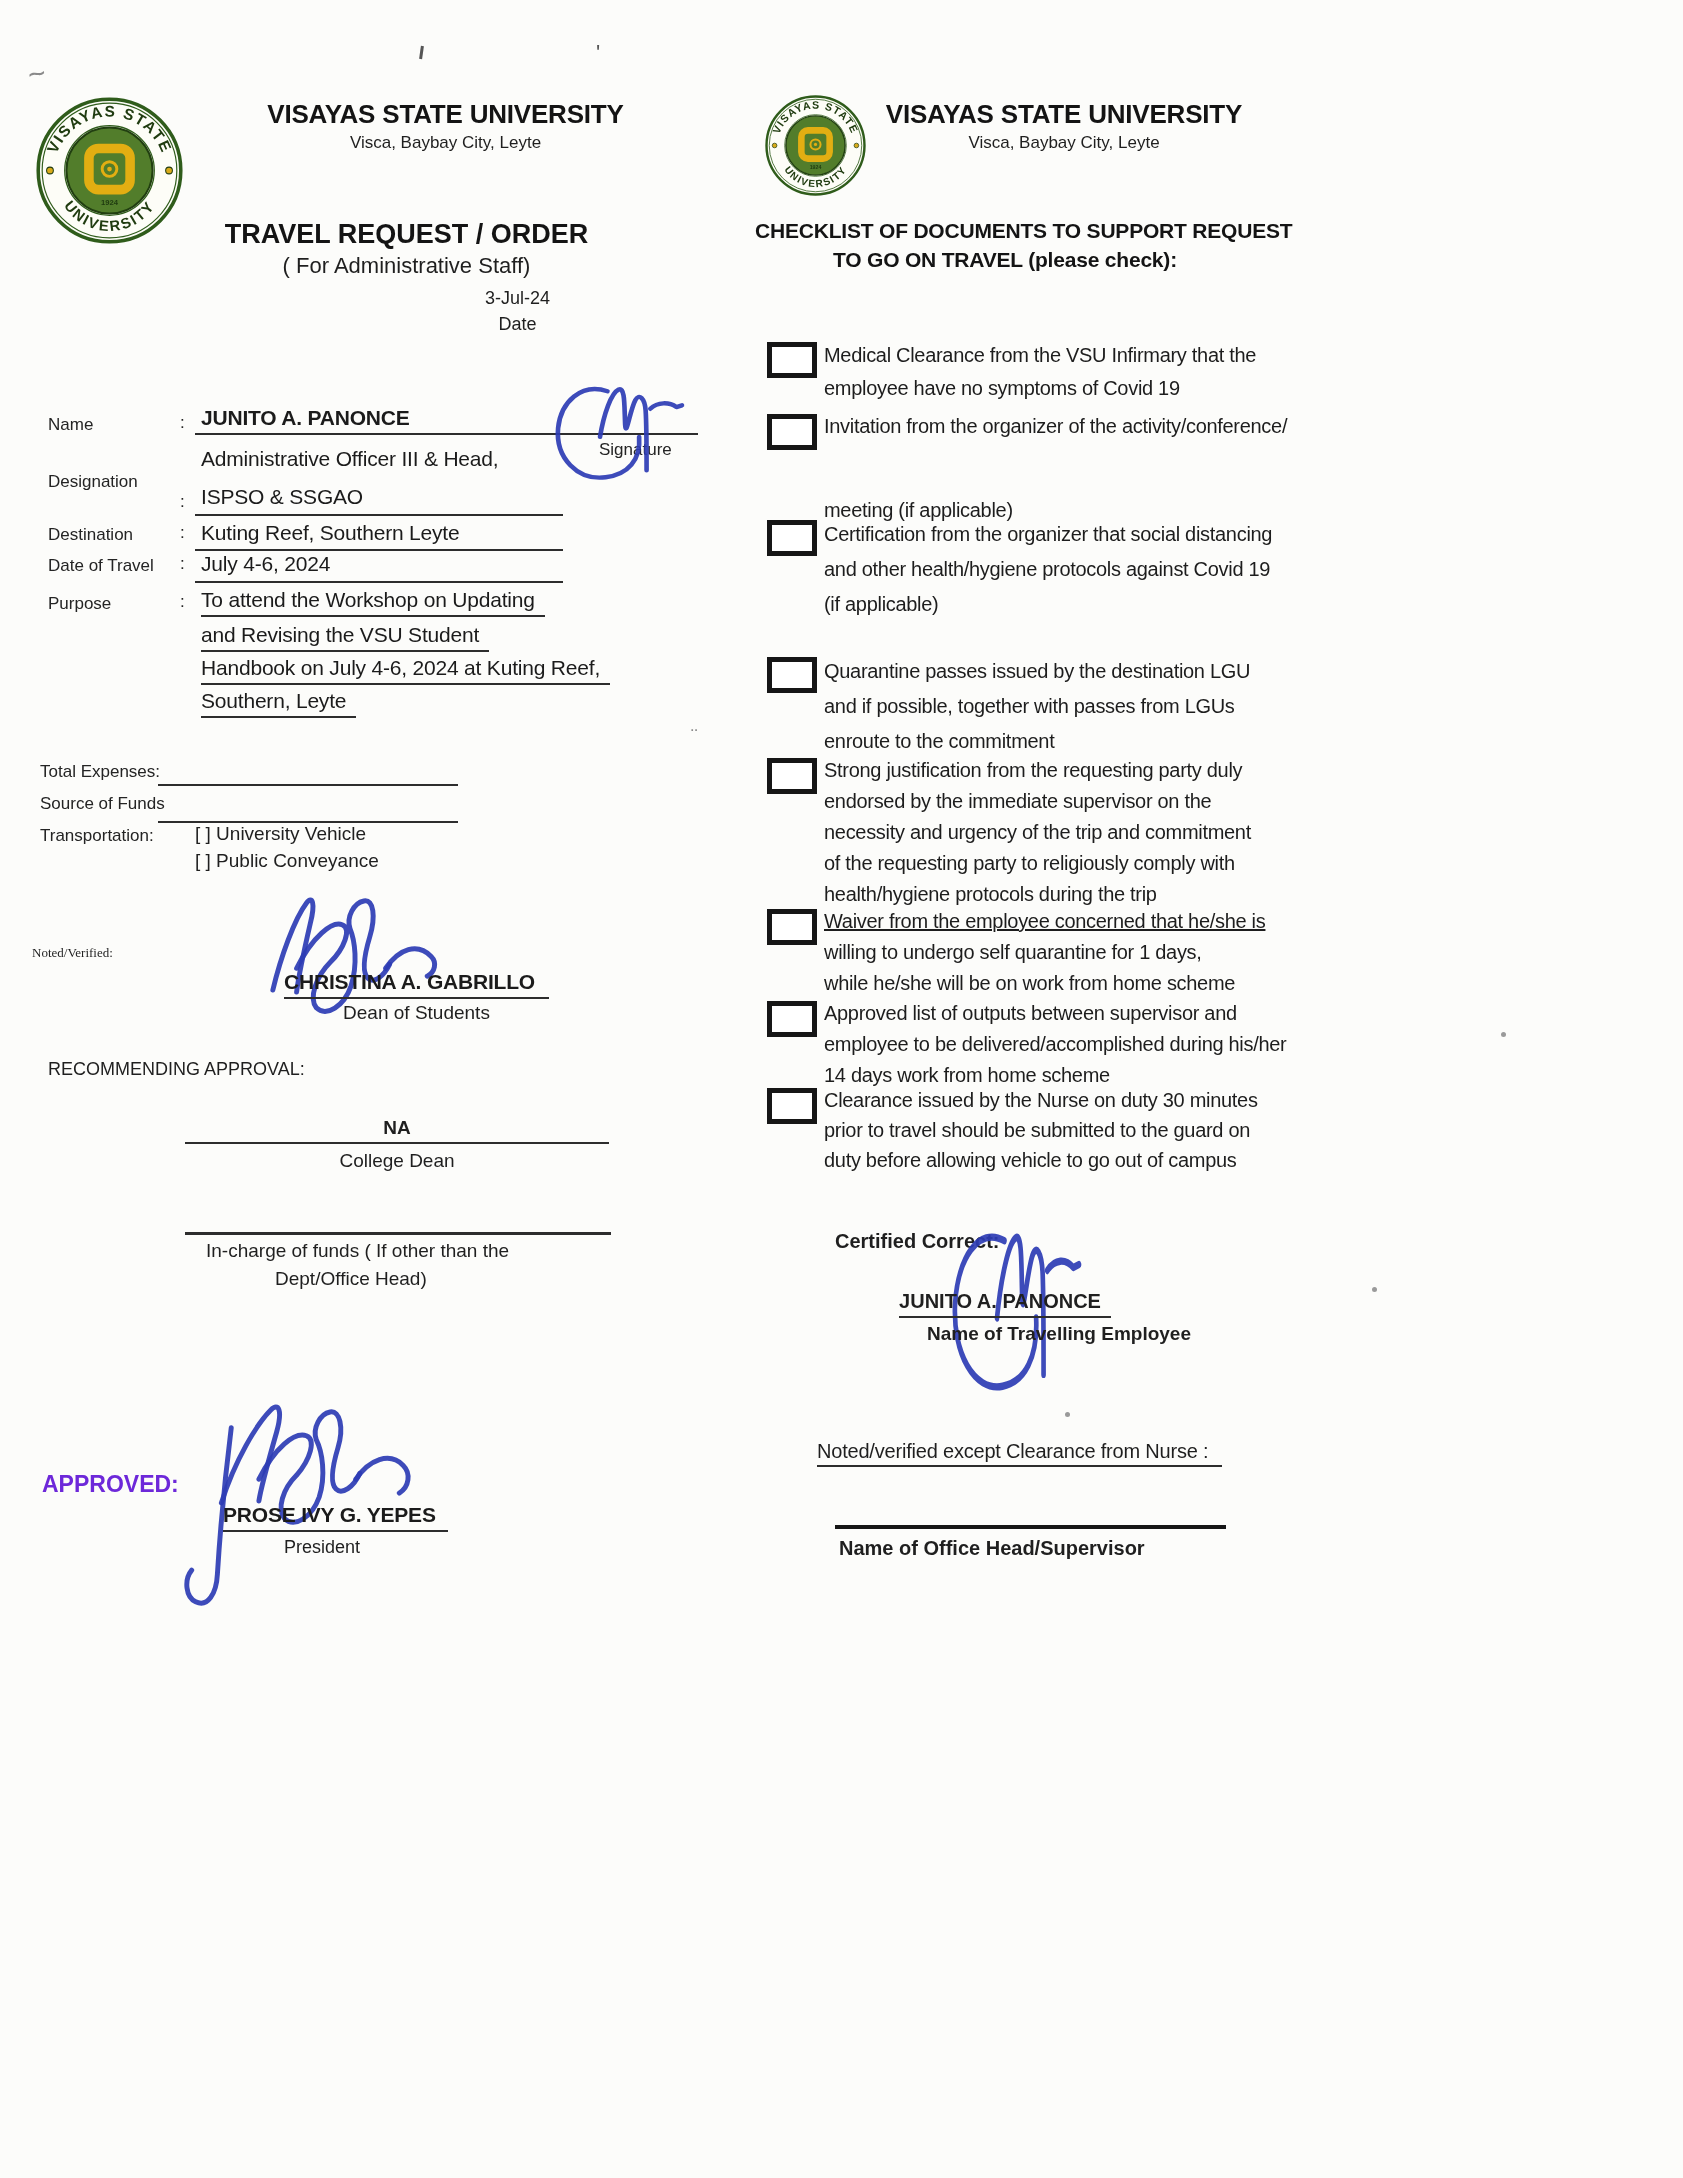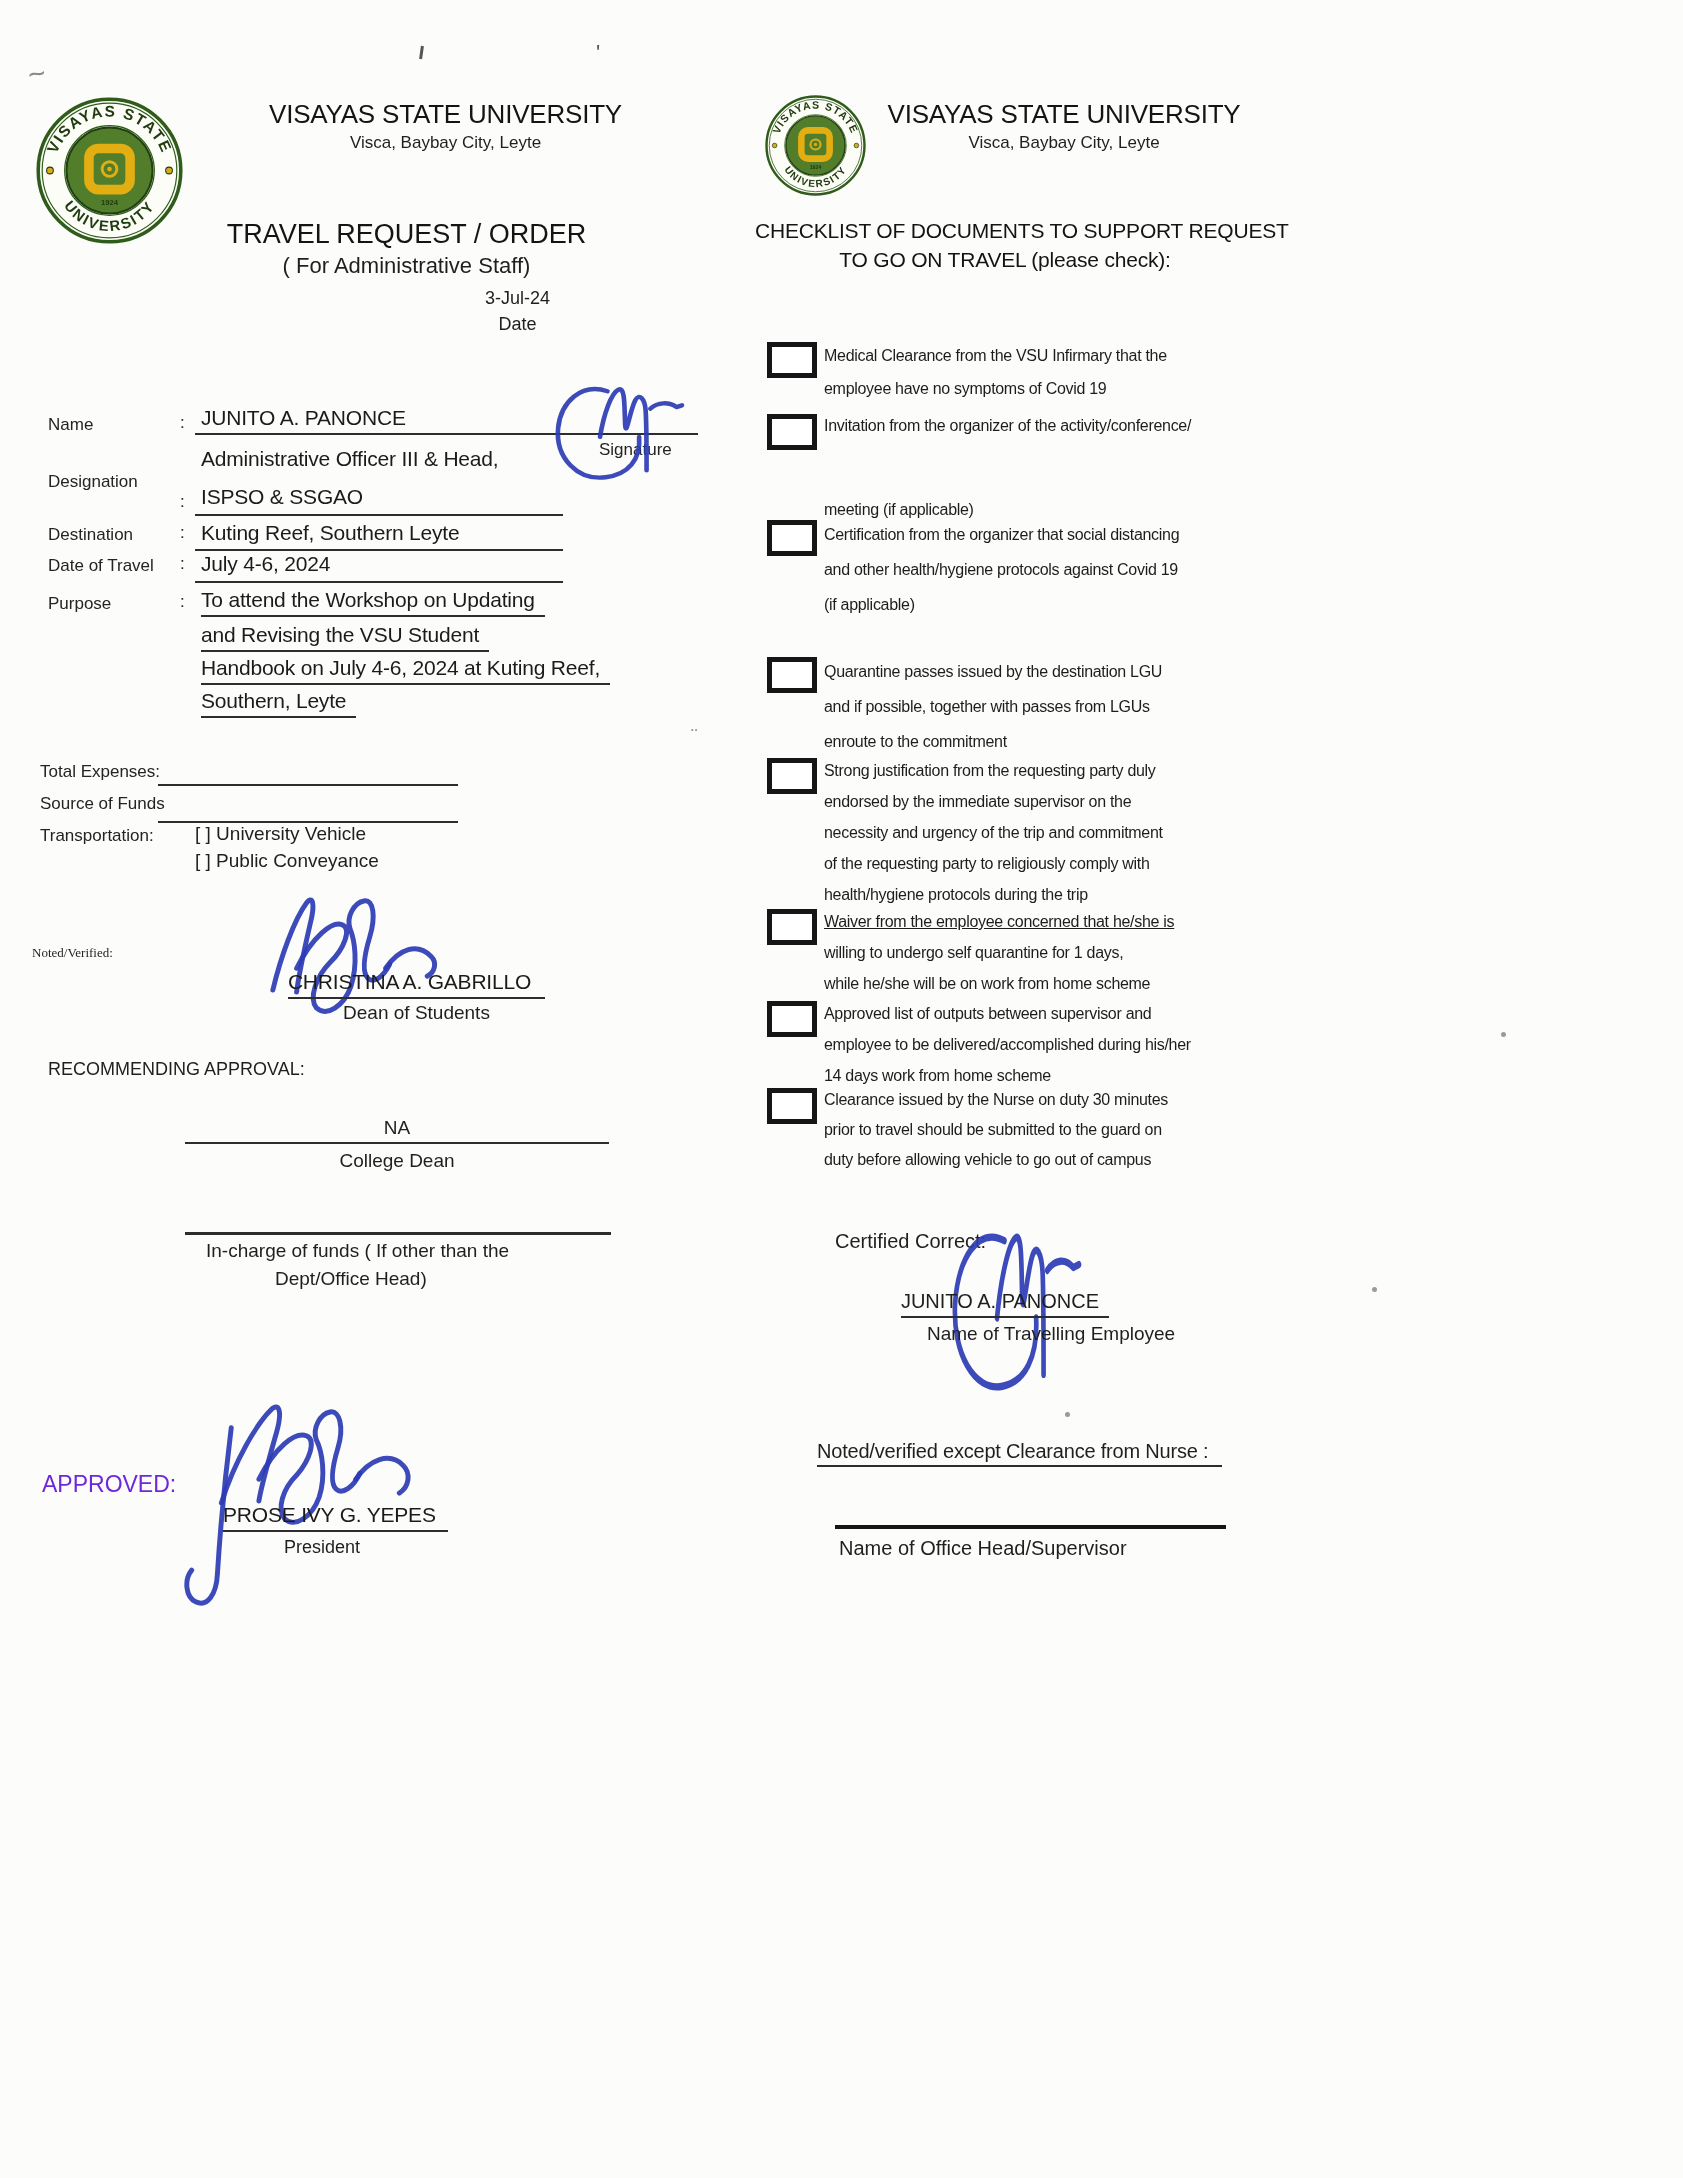--- a/index.html
+++ b/index.html
@@ -2,34 +2,34 @@
 <html><head>
 <meta charset="utf-8">
 <style>
   html,body{margin:0;padding:0;background:#e8e8e8;}
   .page{
     position:relative;width:1683px;height:2178px;background:#fcfcfa;
     font-family:"Liberation Sans",sans-serif;color:#1f1f1f;overflow:hidden;
   }
   .abs{position:absolute;}
   .ctr{text-align:center;}
-  .b{font-weight:normal;}
+  .b{font-weight:bold;}
   .nw{white-space:nowrap;}
   .hline{position:absolute;background:#2d2d2d;height:2px;}
   .lbl{font-size:17px;color:#242424;}
   .val{font-size:21px;letter-spacing:-0.2px;color:#1b1b1b;}
   .uspan{display:inline-block;border-bottom:2px solid #2d2d2d;padding:0 10px 3px 0;}
   .sig path{fill:none;stroke:#2c3cb4;stroke-width:5;stroke-linecap:round;stroke-linejoin:round;opacity:.92;}
   .sig{pointer-events:none;}
   
   .cl-wrap{position:absolute;left:767px;top:335px;width:554px;height:891px;}
   .cl-item{position:absolute;left:0;}
   .cl-box{position:absolute;left:0;top:3px;width:40px;height:26px;border:5px solid #161616;background:#fff;}
   .cl-text{margin-left:57px;}
-  .cl-line{font-size:16px;letter-spacing:-0.3px;white-space:nowrap;color:#1d1d1d;}
+  .cl-line{font-size:20px;letter-spacing:-0.3px;white-space:nowrap;color:#1d1d1d;}
   .cl-gap{height:54px;}
   .artifact{color:#8a8a8a;}
   .dot{position:absolute;width:5px;height:5px;border-radius:50%;background:#9a9a9a;}
   .seal-text{font-family:"Liberation Sans",sans-serif;font-weight:bold;fill:#203c10;}
 </style>
 </head>
 <body>
 
 <div class="page">
 

